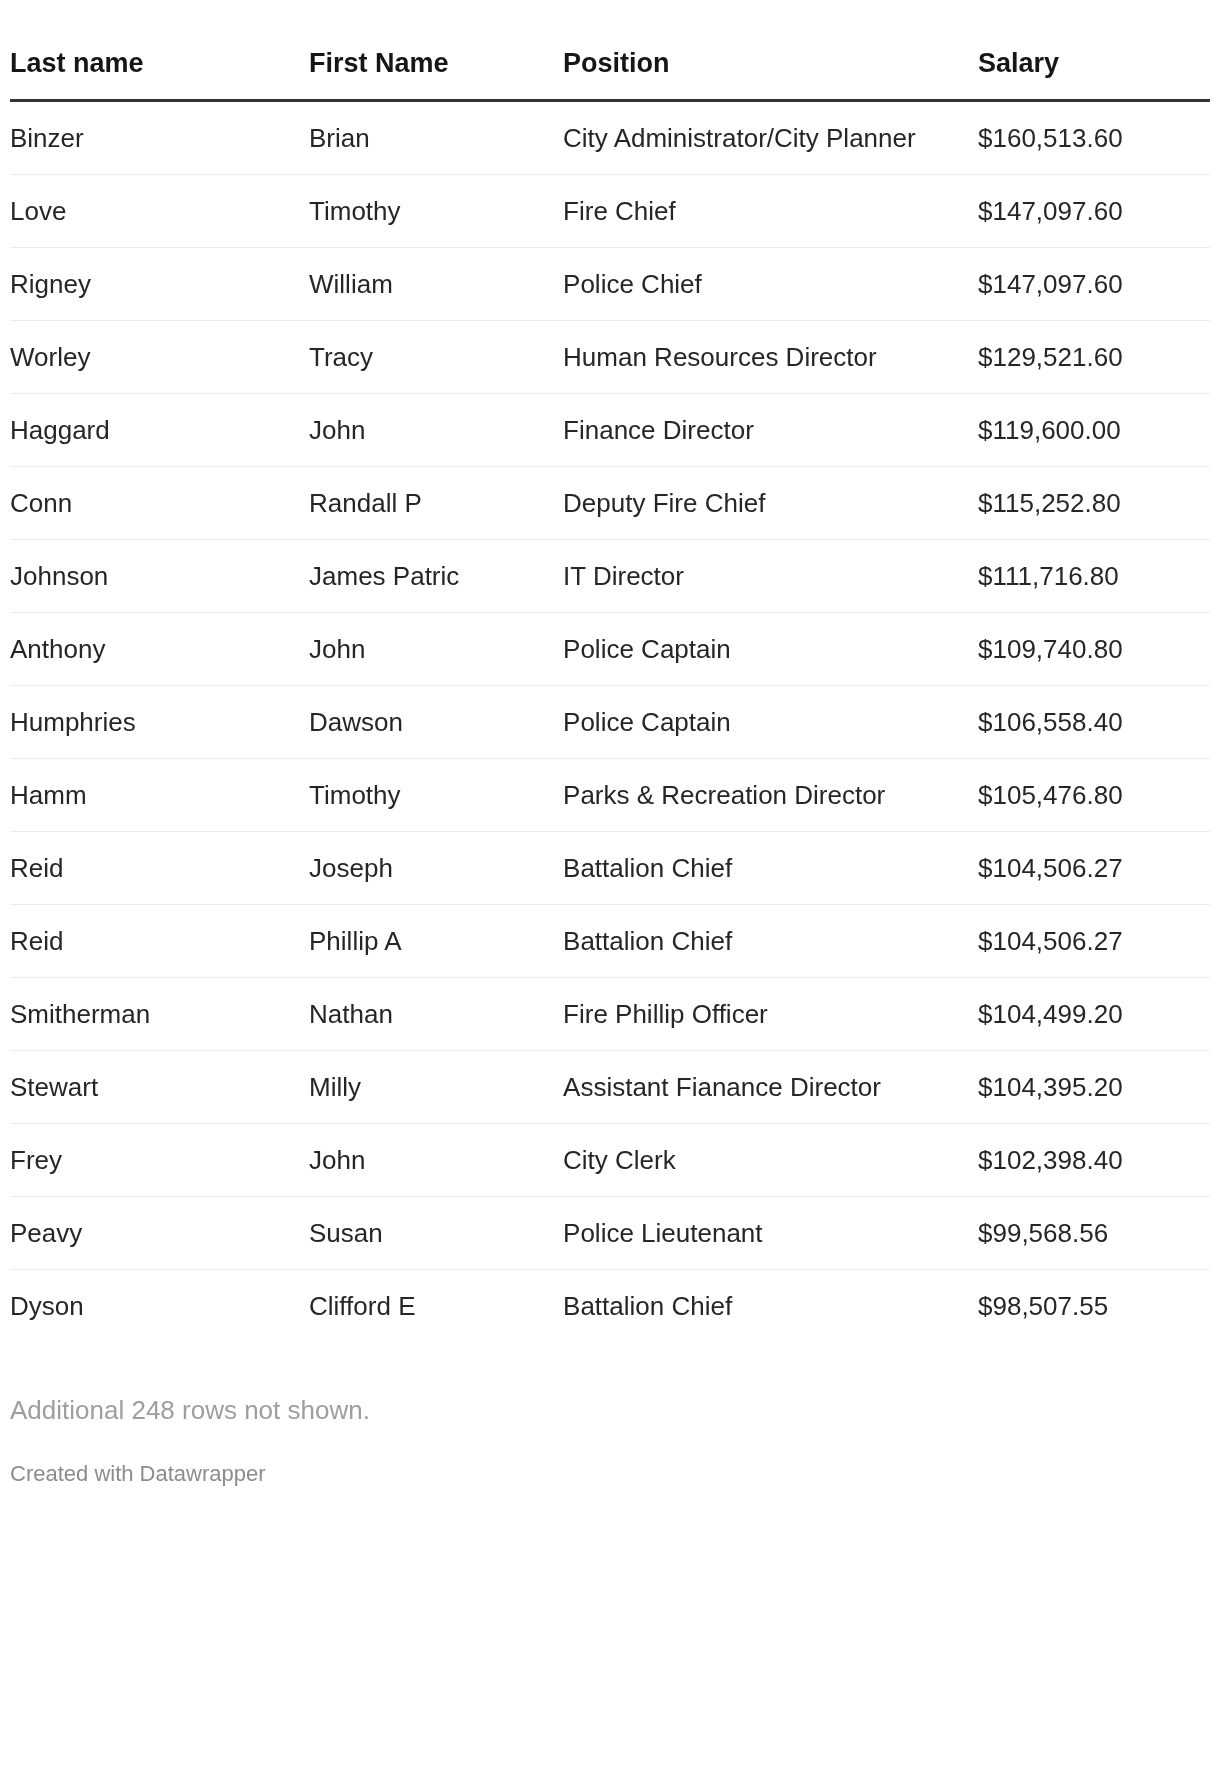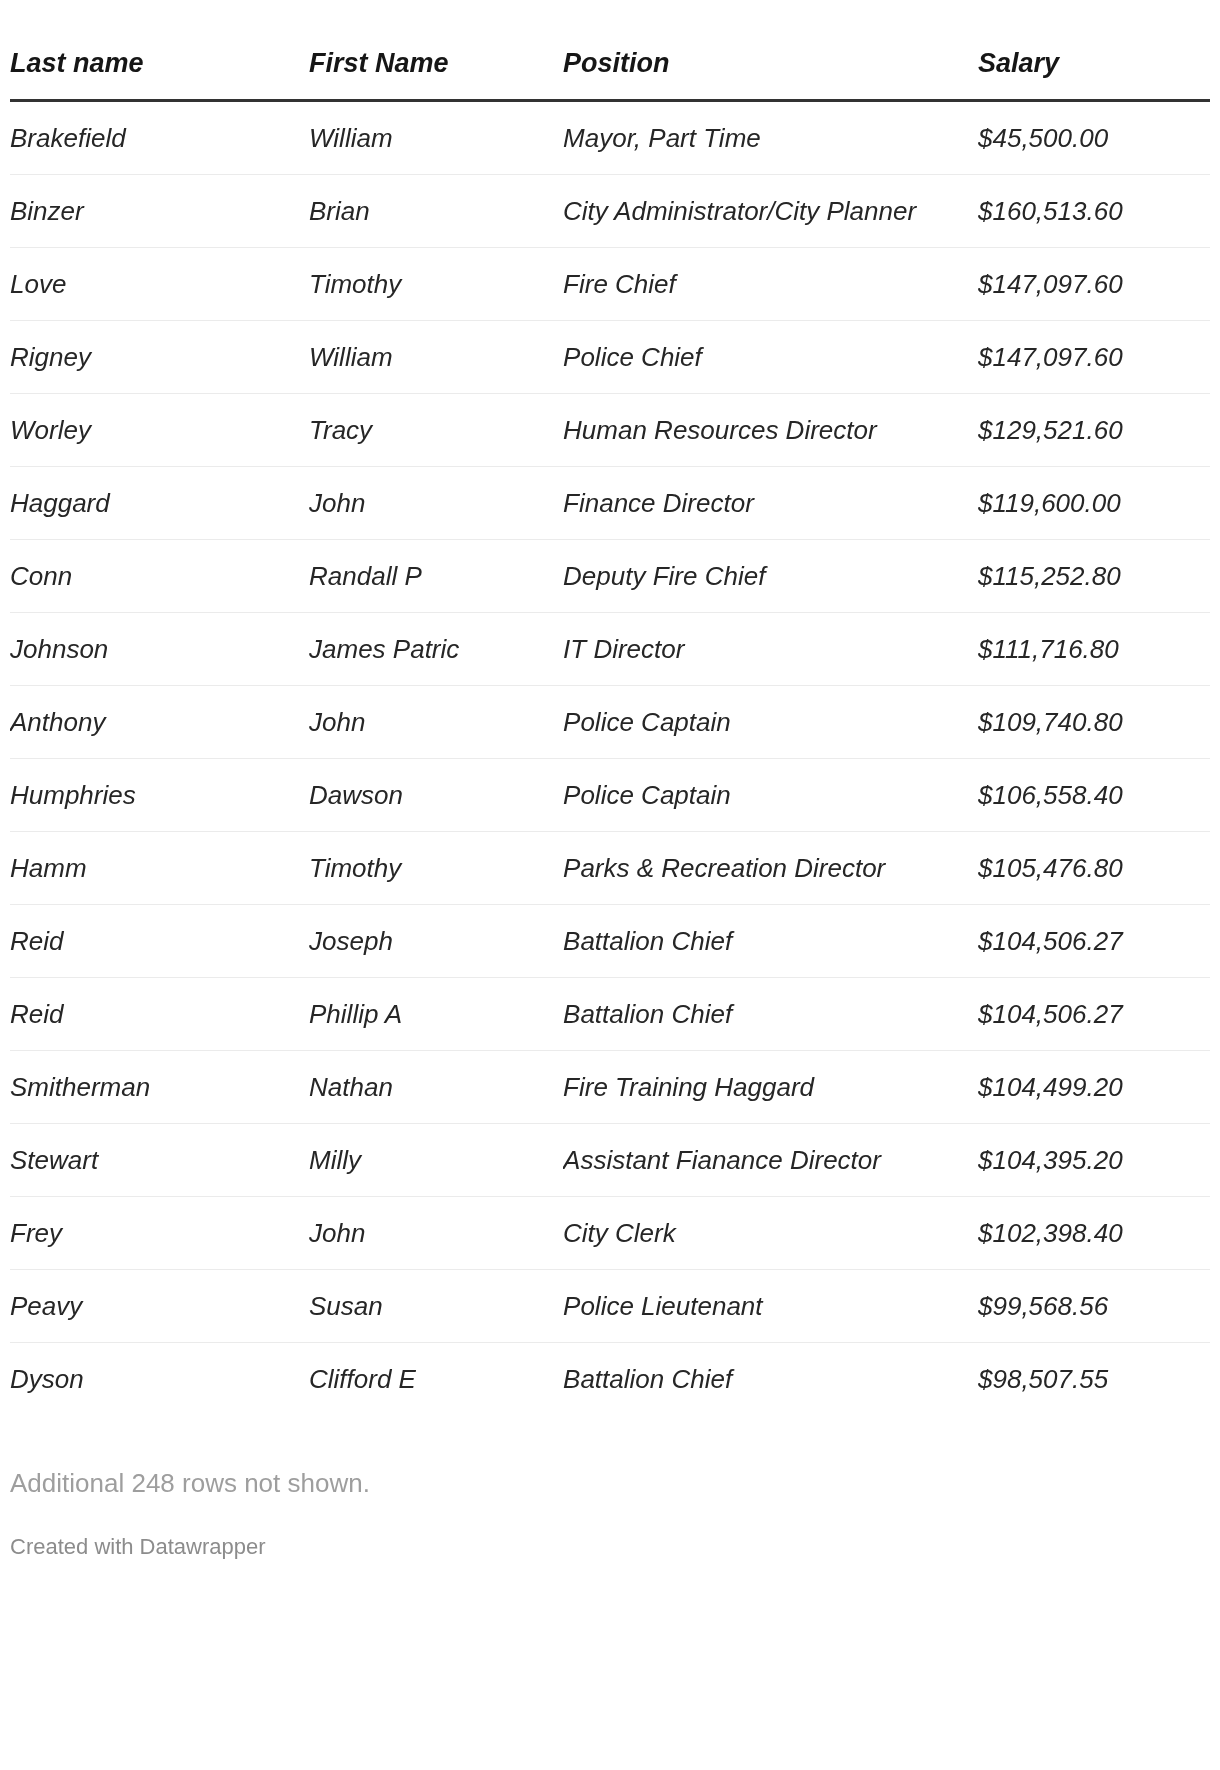--- a/index.html
+++ b/index.html
@@ -11,21 +11,20 @@
     font-family: "Liberation Sans", sans-serif;
     overflow: hidden;
   }
   .page {
     padding: 40px 10px 0 10px;
   }
   table {
     width: 100%;
     border-collapse: collapse;
     table-layout: fixed;
-    font-style: italic;
   }
   th {
     text-align: left;
     font-size: 27px;
     font-weight: 700;
     color: #161616;
     line-height: 38px;
     padding: 4px 0 17px 0;
     border-bottom: 3px solid #333333;
     vertical-align: bottom;
@@ -70,26 +69,20 @@
     </colgroup>
     <thead>
       <tr>
         <th>Last name</th>
         <th>First Name</th>
         <th>Position</th>
         <th>Salary</th>
       </tr>
     </thead>
     <tbody id="rows">
-        <tr>
-          <td class="last">Brakefield</td>
-          <td class="first">William</td>
-          <td class="position">Mayor, Part Time</td>
-          <td class="salary">$45,500.00</td>
-        </tr>
         <tr>
           <td class="last">Binzer</td>
           <td class="first">Brian</td>
           <td class="position">City Administrator/City Planner</td>
           <td class="salary">$160,513.60</td>
         </tr>
         <tr>
           <td class="last">Love</td>
           <td class="first">Timothy</td>
           <td class="position">Fire Chief</td>
@@ -151,21 +144,21 @@
         </tr>
         <tr>
           <td class="last">Reid</td>
           <td class="first">Phillip A</td>
           <td class="position">Battalion Chief</td>
           <td class="salary">$104,506.27</td>
         </tr>
         <tr>
           <td class="last">Smitherman</td>
           <td class="first">Nathan</td>
-          <td class="position">Fire Training Haggard</td>
+          <td class="position">Fire Phillip Officer</td>
           <td class="salary">$104,499.20</td>
         </tr>
         <tr>
           <td class="last">Stewart</td>
           <td class="first">Milly</td>
           <td class="position">Assistant Fianance Director</td>
           <td class="salary">$104,395.20</td>
         </tr>
         <tr>
           <td class="last">Frey</td>

